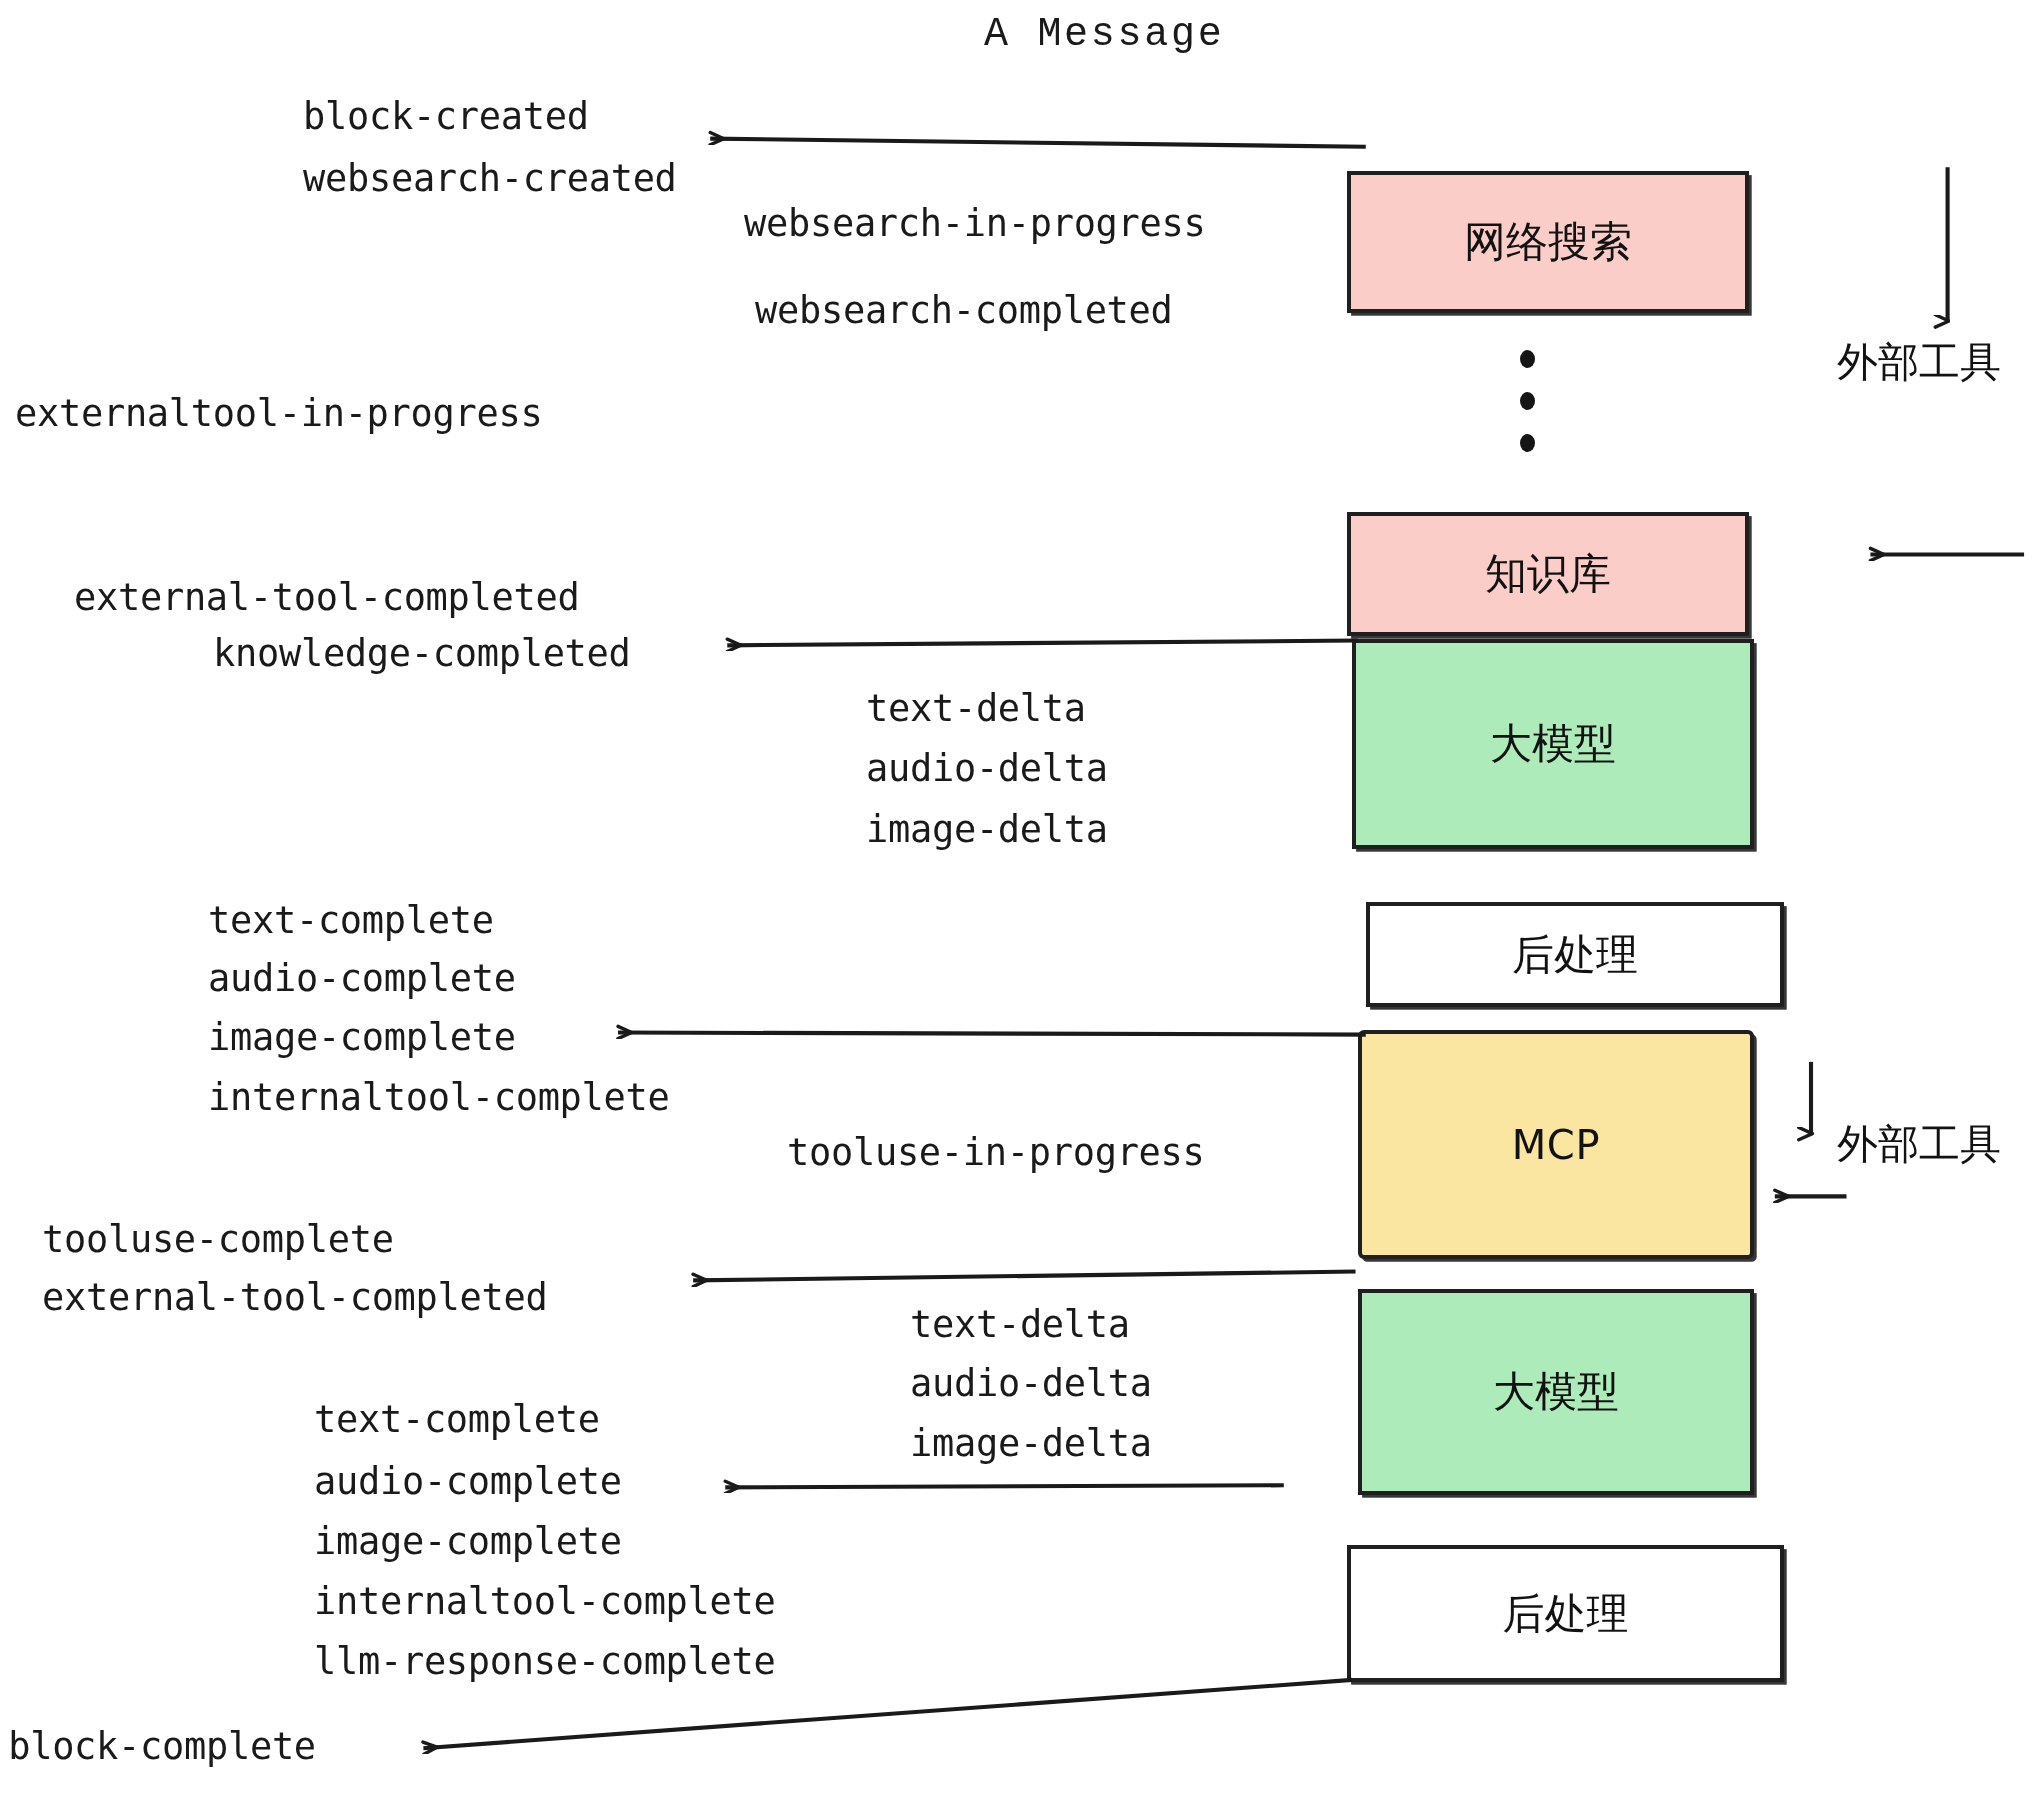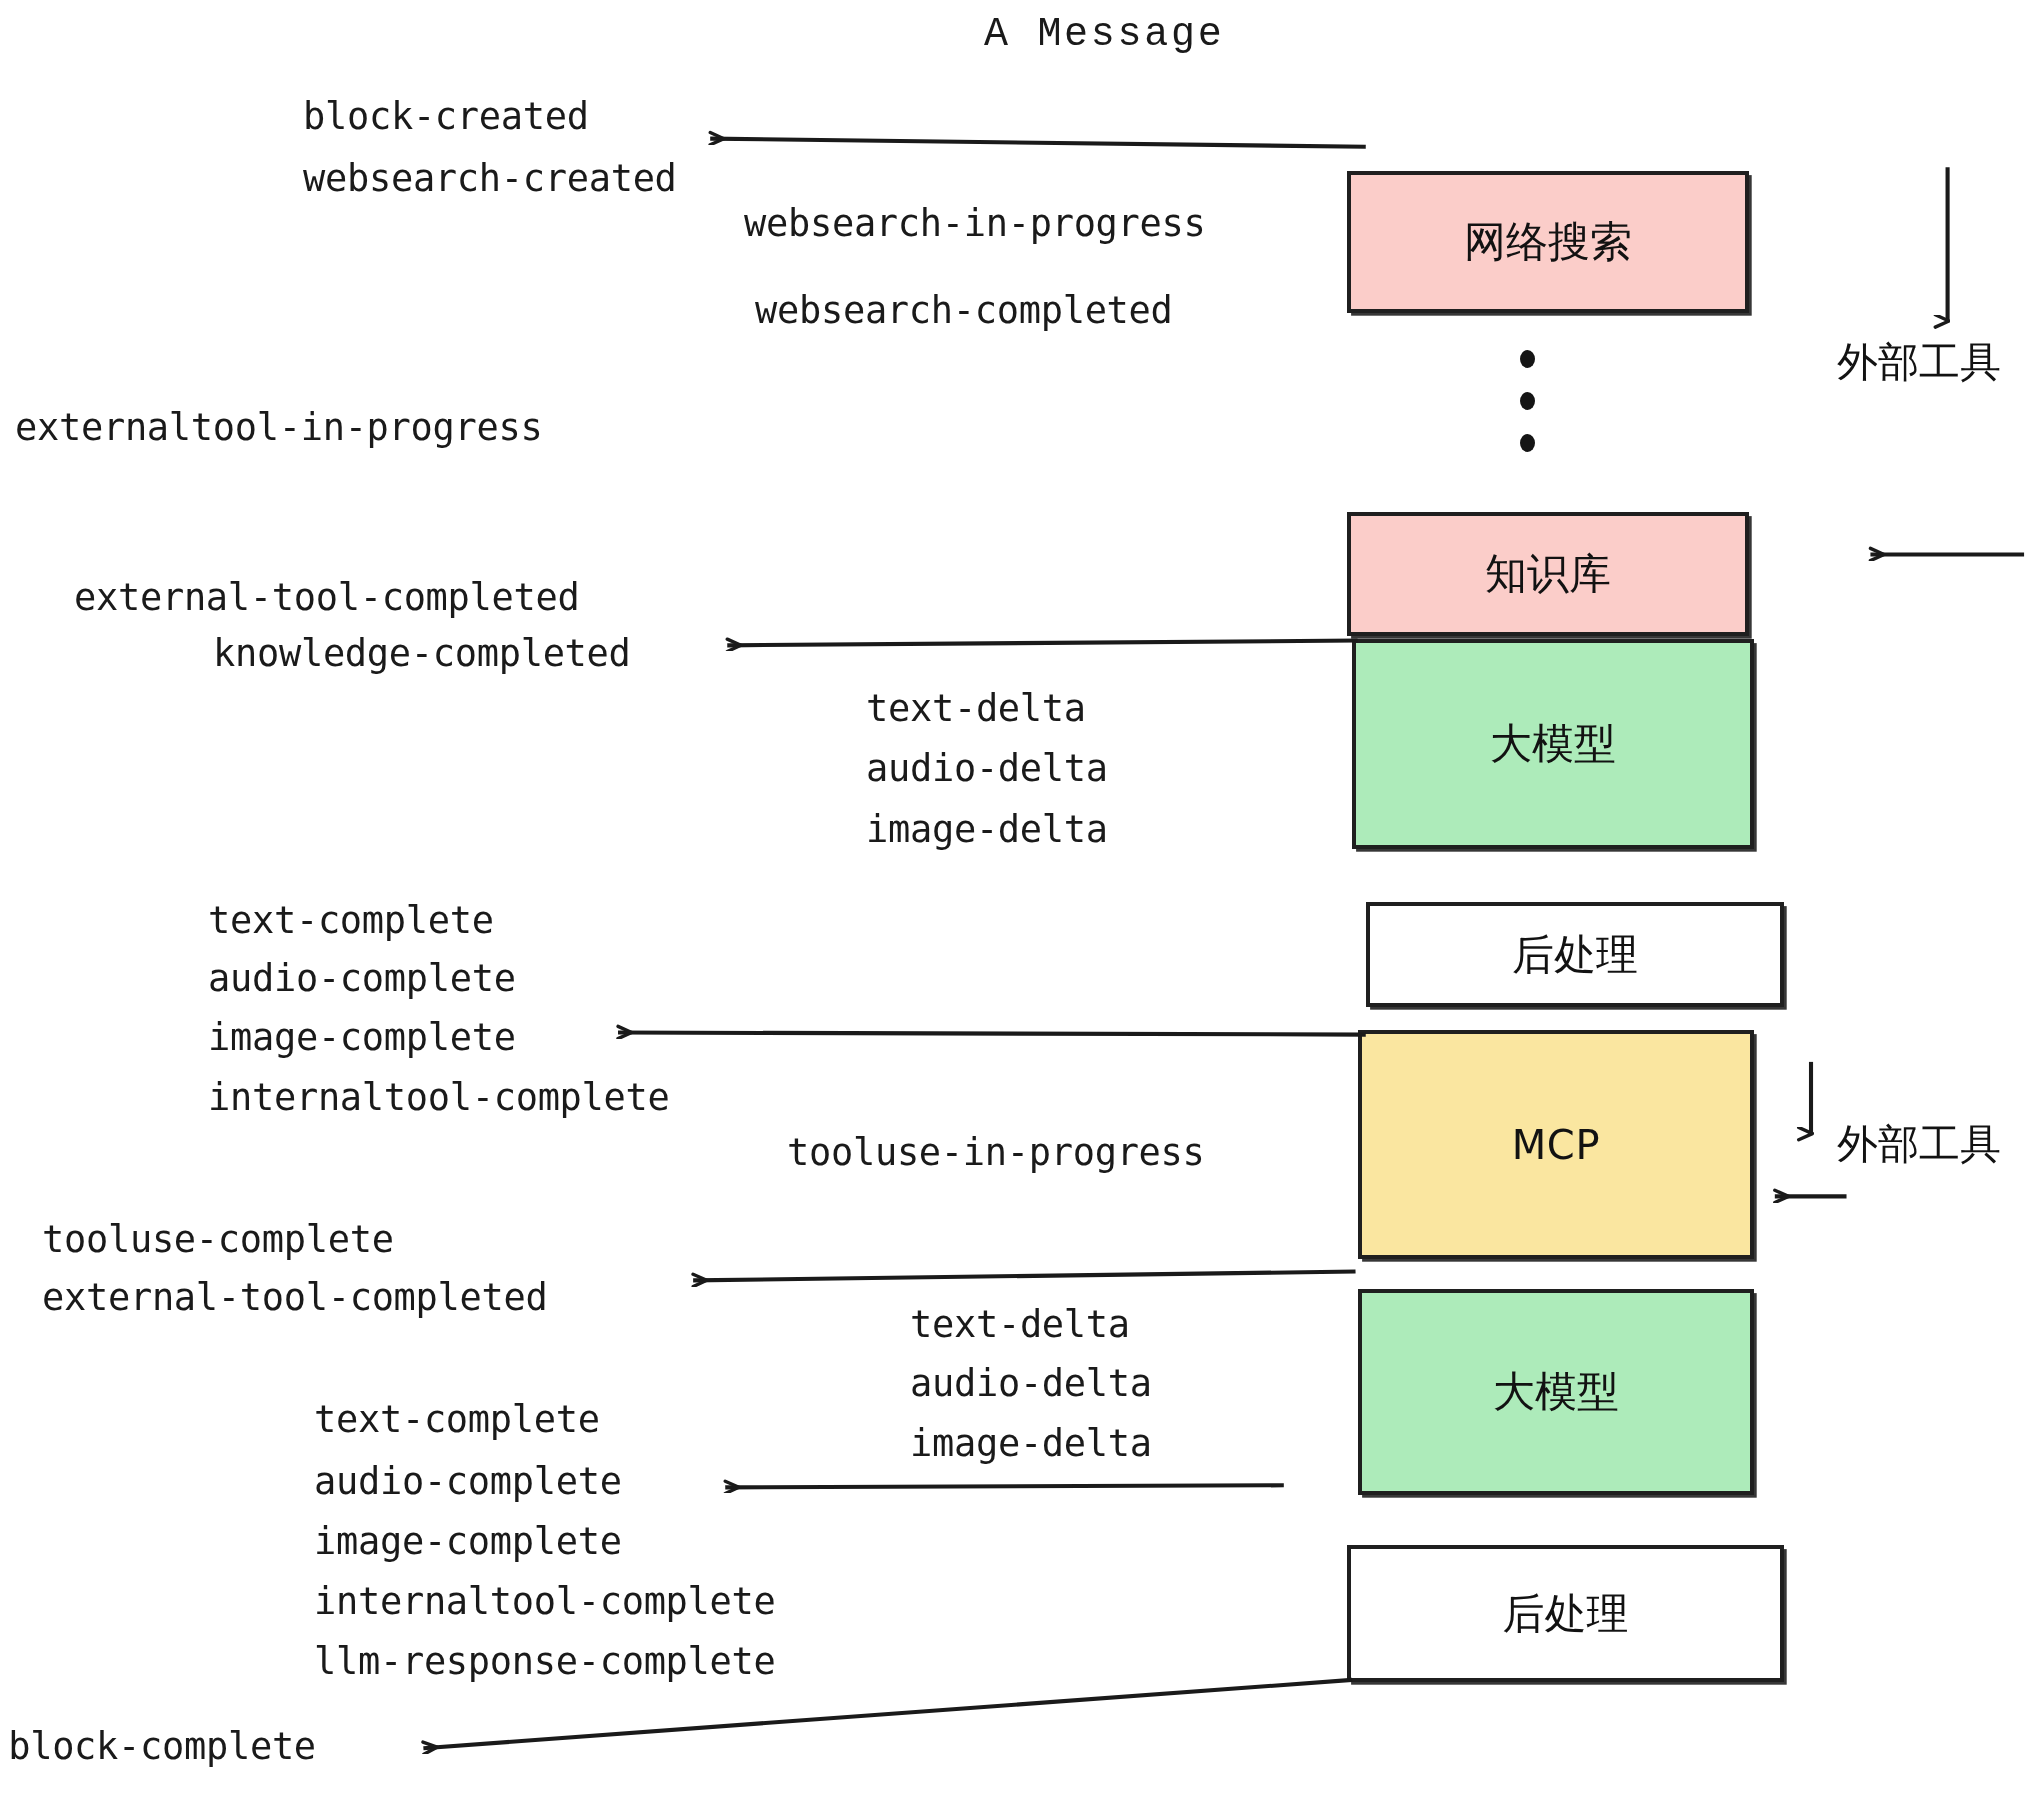--- a/index.html
+++ b/index.html
@@ -34,21 +34,21 @@
     box-sizing:border-box;
     border:4.1px solid #1f1f1f;
     display:flex;
     align-items:center;
     justify-content:center;
     font-family:"DejaVu Sans","Liberation Sans",sans-serif;
     font-size:42px;
     color:#121212;
     box-shadow:3.4px 3.4px 0 -0.7px rgba(20,20,20,0.85);
   }
-  .box.mcp{ font-family:"DejaVu Sans","Liberation Sans",sans-serif; font-size:40px; letter-spacing:0.7px;}
+  .box.mcp{ font-family:"DejaVu Sans","Liberation Sans",sans-serif; font-size:40px; letter-spacing:0.7px;border-radius:6px;}
   .dots{
     position:absolute;
     display:flex;
     flex-direction:column;
     align-items:center;
     justify-content:space-between;
   }
   .dots span{
     display:block;
     width:15px;height:18px;
@@ -159,21 +159,21 @@
   </svg>
 
   <div class="evt" style="left:303px; top:98px;">block-created</div>
 
   <div class="evt" style="left:303px; top:160px;">websearch-created</div>
 
   <div class="evt" style="left:744px; top:205px;">websearch-in-progress</div>
 
   <div class="evt" style="left:755px; top:292px;">websearch-completed</div>
 
-  <div class="evt" style="left:15px; top:409px;">externaltool-in-progress</div>
+  <div class="evt" style="left:15px; top:395px;">externaltool-in-progress</div>
 
 
   <div class="evt" style="left:74px; top:579px;">external-tool-completed</div>
 
   <div class="evt" style="left:191px; top:635px;margin-left:22px;">knowledge-completed</div>
 
   <div class="evt" style="left:866px; top:690px;">text-delta</div>
 
   <div class="evt" style="left:866px; top:750px;">audio-delta</div>
 

